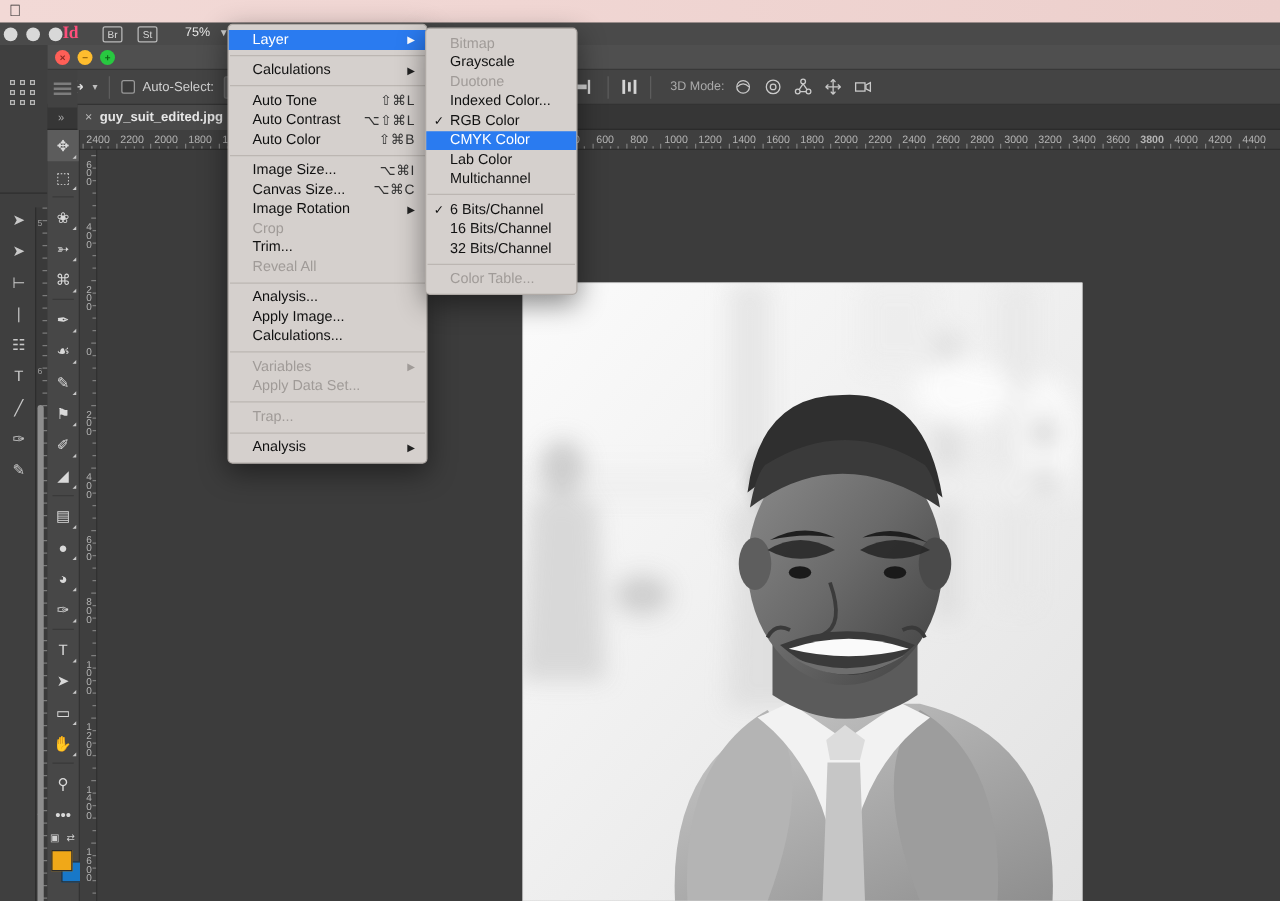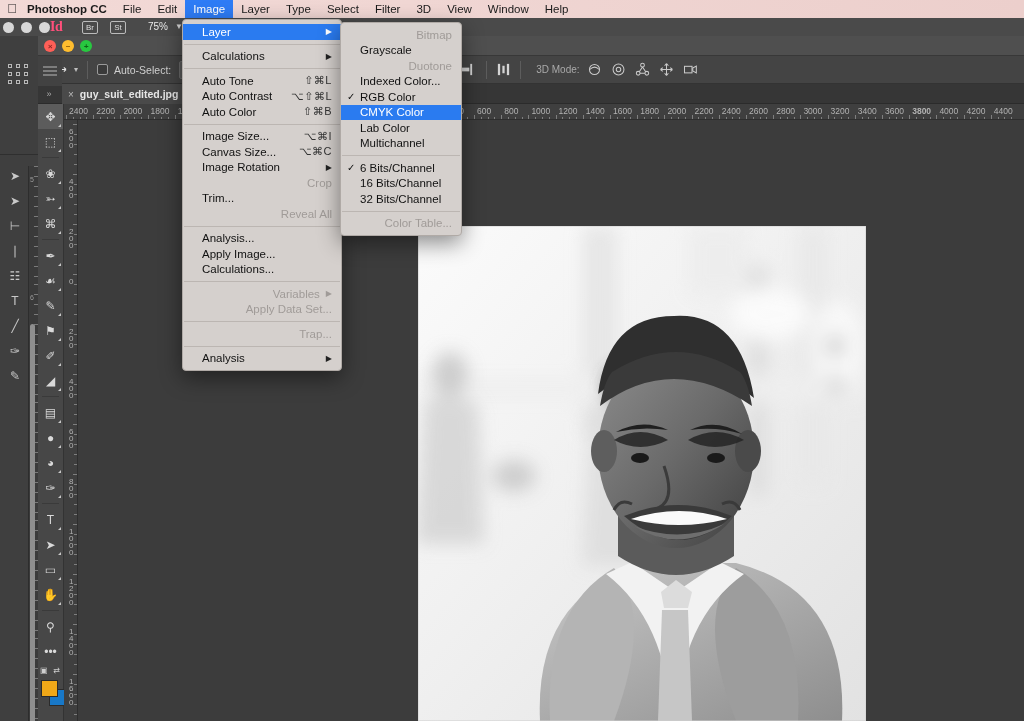--- a/index.html
+++ b/index.html
@@ -138,46 +138,32 @@
                padding:4px 0; font-size:11.5px; color:#111; }
   #image-menu { left:182px; top:19px; width:160px; }
   #mode-submenu { left:340px; top:22px; width:122px; }
   .mi { height:15.5px; display:flex; align-items:center; padding:0 9px 0 19px;
         position:relative; white-space:nowrap; }
   .mi .lbl { flex:1; }
   .mi .sc { color:#333; font-size:11px; letter-spacing:.5px; }
   .mi .arrow { font-size:8px; color:#222; margin-left:6px; }
   .mi.hl { background:#2a7bf0; color:#fff; }
   .mi.hl .sc, .mi.hl .arrow { color:#fff; }
-  .mi.dis { color:#a09b98;text-align:right; }
+  .mi.dis { color:#a09b98; }
   .mi.dis .arrow { color:#a09b98; }
   .mi .chk { position:absolute; left:6px; font-size:10px; }
   .msep { height:1px; background:#bcb6b2; margin:4px 1px; }
 </style>
 </head>
 <body>
 
 <div id="root">
 
   <div class="menubar">
     <div class="apple-logo"></div>
-    <div id="mb-items" style="display:flex;">
-        <div class="mb-item bold">Photoshop CC</div>
-        <div class="mb-item">File</div>
-        <div class="mb-item">Edit</div>
-        <div class="mb-item active">Image</div>
-        <div class="mb-item">Layer</div>
-        <div class="mb-item">Type</div>
-        <div class="mb-item">Select</div>
-        <div class="mb-item">Filter</div>
-        <div class="mb-item">3D</div>
-        <div class="mb-item">View</div>
-        <div class="mb-item">Window</div>
-        <div class="mb-item">Help</div>
-      </div>
   </div>
 
   <div class="appframe">
     <div class="frame-dots">
         <i></i>
         <i></i>
         <i></i>
       </div>
     <div class="id-logo">Id</div>
     <div class="badge br">Br</div>

